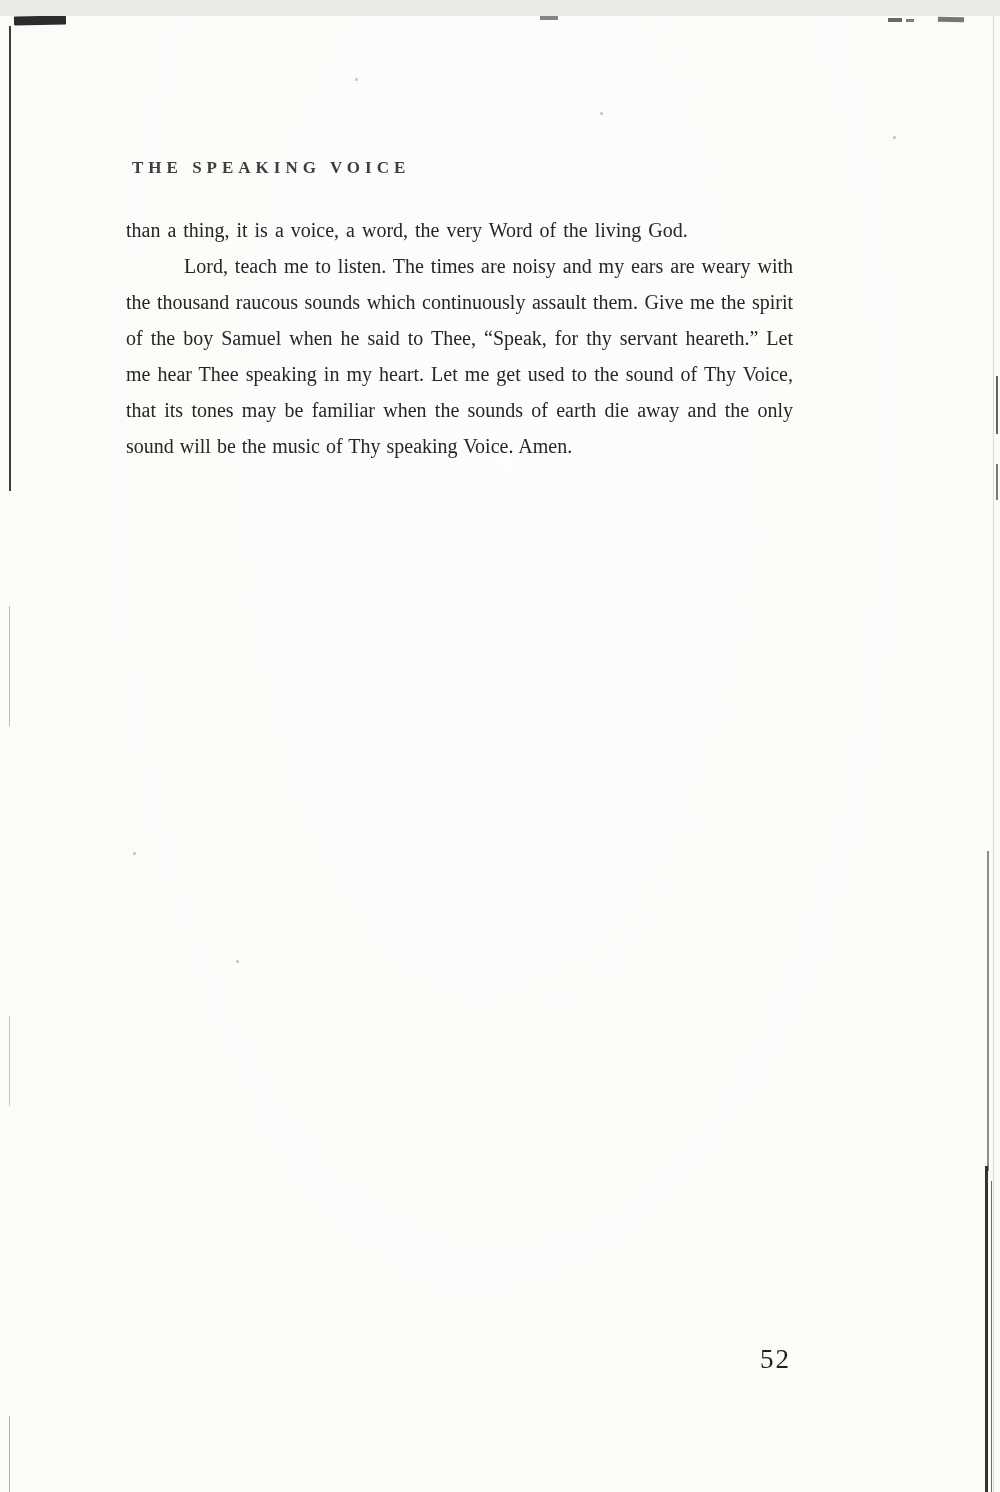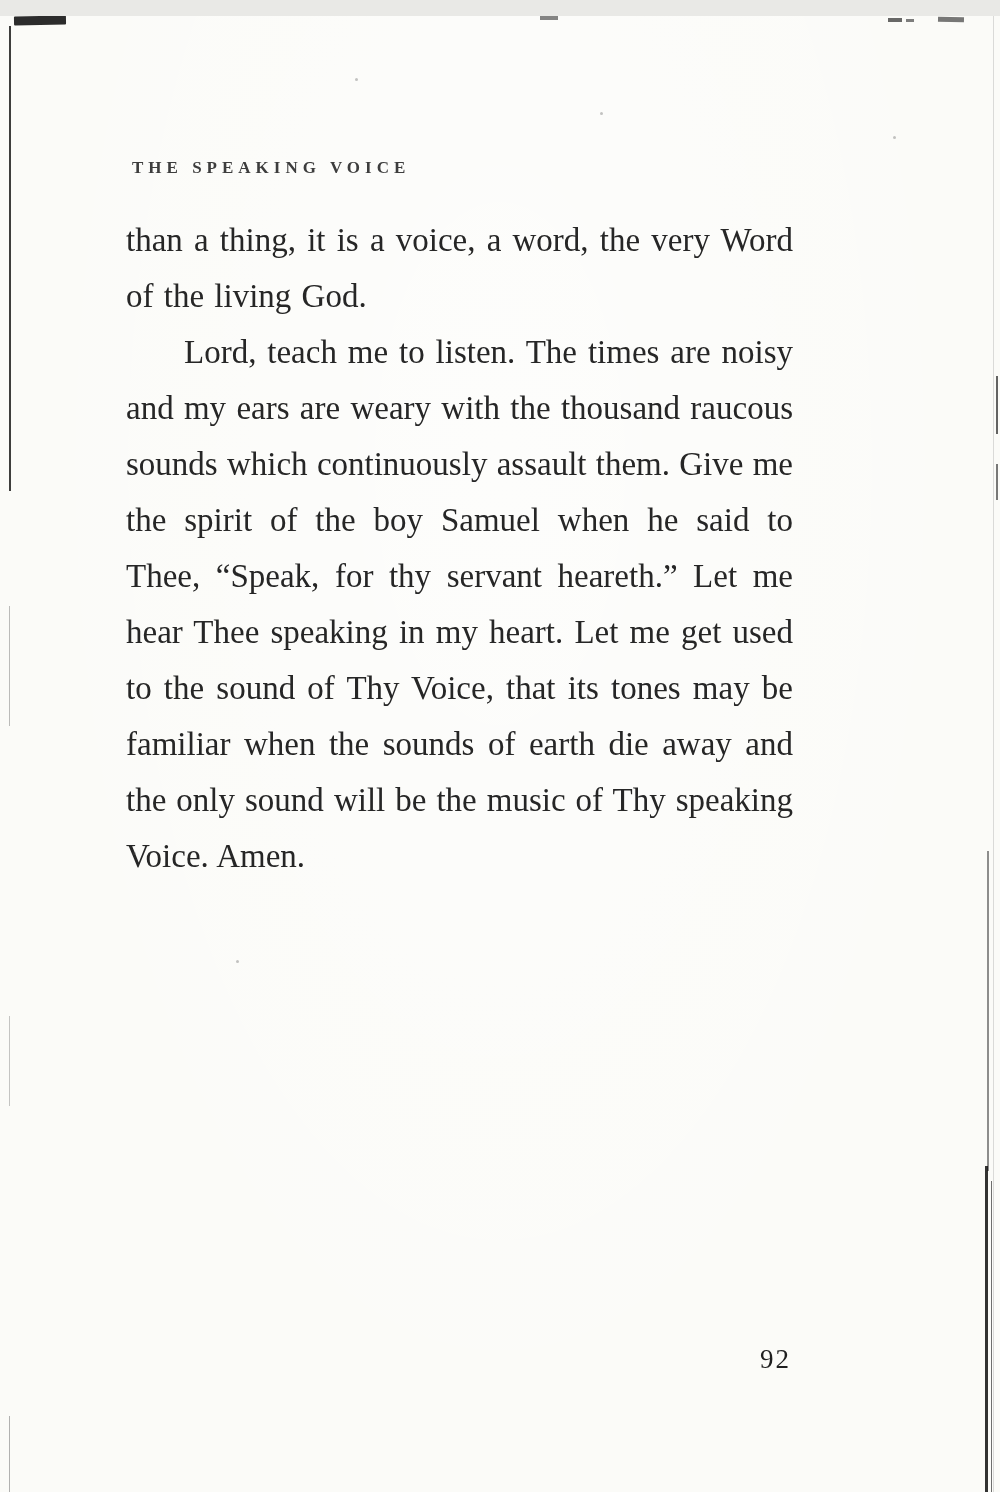--- a/index.html
+++ b/index.html
@@ -40,22 +40,22 @@
 
   
   .text-block {
     position: absolute;
     left: 126px;
     top: 196px;
     width: 667px;
   }
   .para {
     margin: 0;
-    font-size: 33px;
-    line-height: 56px;
+    font-size: 20px;
+    line-height: 36px;
     text-align: justify;
     color: var(--ink, #262626);
   }
   .para.intro {
     text-indent: 0;
     word-spacing: 2px;
   }
   .para.prayer {
     text-indent: 58px;
     word-spacing: 1px;
@@ -108,21 +108,21 @@
 
   <header class="running-header">
     <span>THE SPEAKING VOICE</span>
   </header>
 
   <main class="text-block">
     <p class="para intro">than a thing, it is a voice, a word, the very Word of the living God.</p>
     <p class="para prayer">Lord, teach me to listen. The times are noisy and my ears are weary with the thousand raucous sounds which continuously assault them. Give me the spirit of the boy Samuel when he said to Thee, “Speak, for thy servant heareth.” Let me hear Thee speaking in my heart. Let me get used to the sound of Thy Voice, that its tones may be familiar when the sounds of earth die away and the only sound will be the music of Thy speaking Voice. Amen.</p>
   </main>
 
-  <div class="page-number">92</div>
+  <div class="page-number">52</div>
 
   <div class="artifact left-rule-main"></div>
   <div class="artifact left-rule-f1"></div>
   <div class="artifact left-rule-f2"></div>
   <div class="artifact left-rule-f3"></div>
   <div class="artifact right-faint-line"></div>
   <div class="artifact right-streak-a"></div>
   <div class="artifact right-streak-b"></div>
   <div class="artifact right-streak-c"></div>
   <div class="artifact right-tick-1"></div>

